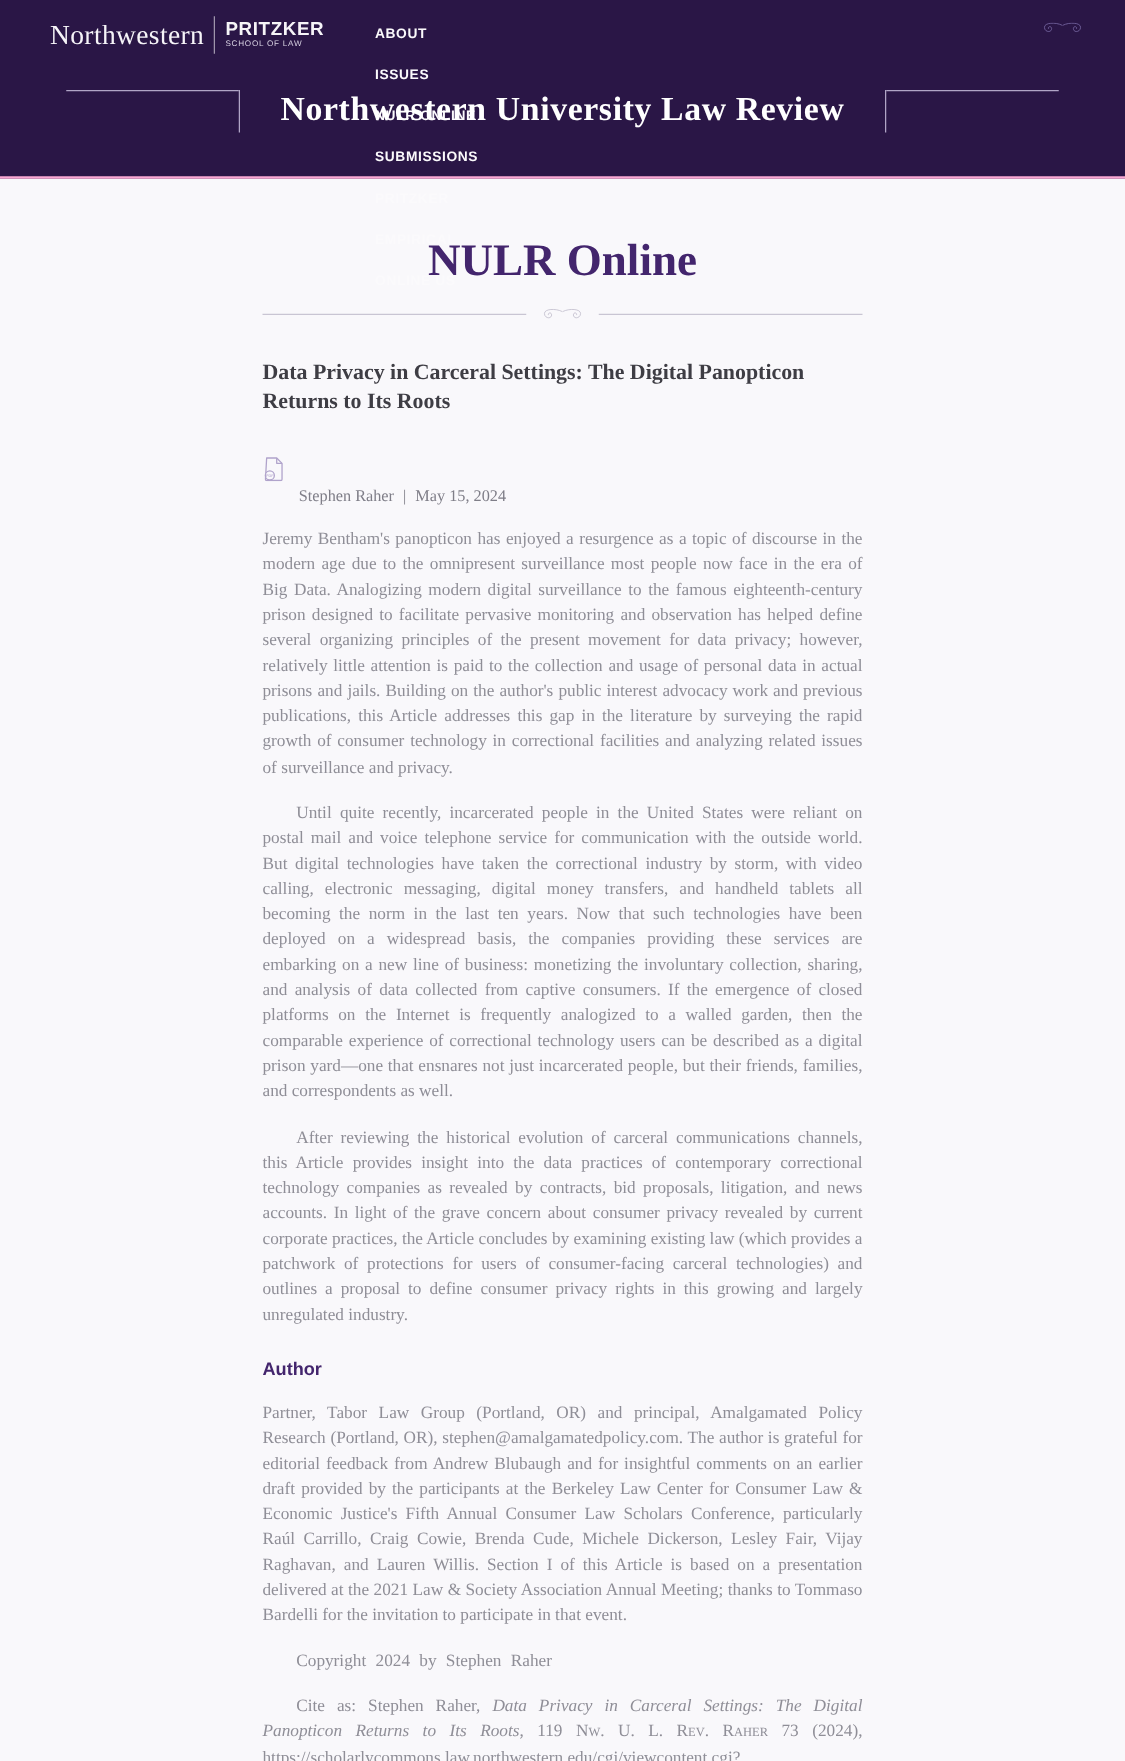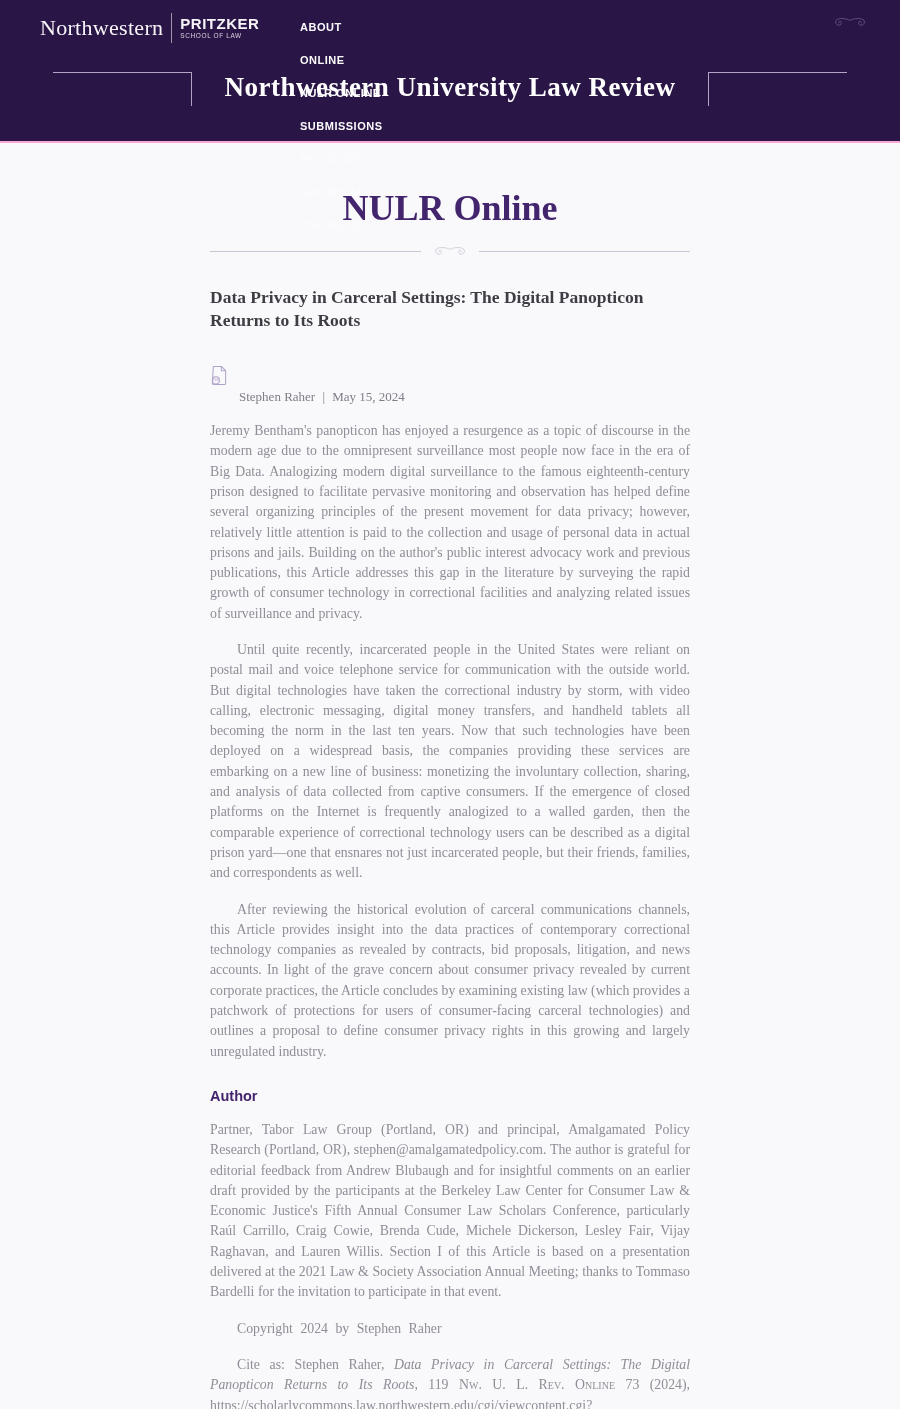--- a/index.html
+++ b/index.html
@@ -128,21 +128,21 @@
     <span class="logo-nw">Northwestern</span>
     <span class="logo-sep"></span>
     <span class="logo-pz">
       <span class="logo-pz-top">PRITZKER</span>
       <span class="logo-pz-sub">SCHOOL OF LAW</span>
     </span>
   </div>
 
   <nav class="top-nav">
     <a>ABOUT</a>
-    <a>ONLINE</a>
+    <a>ISSUES</a>
     <a>NULR ONLINE</a>
     <a>SUBMISSIONS</a>
     <a>PRITZKER</a>
     <a>EMPIRICAL</a>
     <a>ONLINE US</a>
   </nav>
 
   <span class="hdr-orn">
     <svg viewBox="0 0 80 20" fill="none" stroke="currentColor" stroke-width="1.6" stroke-linecap="round">
       <path d="M39 5 C27 -1 6 0 6 9 C6 14.5 10.5 17 14 17 C17.5 17 19.5 14.3 19.5 11.6 C19.5 9 17.6 7.4 15.5 7.9 C13.9 8.3 13 9.7 13.4 11.2"></path>
@@ -195,21 +195,21 @@
     <p class="para">Jeremy Bentham's panopticon has enjoyed a resurgence as a topic of discourse in the modern age due to the omnipresent surveillance most people now face in the era of Big Data. Analogizing modern digital surveillance to the famous eighteenth-century prison designed to facilitate pervasive monitoring and observation has helped define several organizing principles of the present movement for data privacy; however, relatively little attention is paid to the collection and usage of personal data in actual prisons and jails. Building on the author's public interest advocacy work and previous publications, this Article addresses this gap in the literature by surveying the rapid growth of consumer technology in correctional facilities and analyzing related issues of surveillance and privacy.</p>
     <p class="para indent">Until quite recently, incarcerated people in the United States were reliant on postal mail and voice telephone service for communication with the outside world. But digital technologies have taken the correctional industry by storm, with video calling, electronic messaging, digital money transfers, and handheld tablets all becoming the norm in the last ten years. Now that such technologies have been deployed on a widespread basis, the companies providing these services are embarking on a new line of business: monetizing the involuntary collection, sharing, and analysis of data collected from captive consumers. If the emergence of closed platforms on the Internet is frequently analogized to a walled garden, then the comparable experience of correctional technology users can be described as a digital prison yard—one that ensnares not just incarcerated people, but their friends, families, and correspondents as well.</p>
     <p class="para indent">After reviewing the historical evolution of carceral communications channels, this Article provides insight into the data practices of contemporary correctional technology companies as revealed by contracts, bid proposals, litigation, and news accounts. In light of the grave concern about consumer privacy revealed by current corporate practices, the Article concludes by examining existing law (which provides a patchwork of protections for users of consumer-facing carceral technologies) and outlines a proposal to define consumer privacy rights in this growing and largely unregulated industry.</p>
 
     <h4 class="author-heading">Author</h4>
     <p class="para">Partner, Tabor Law Group (Portland, OR) and principal, Amalgamated Policy Research (Portland, OR), stephen@amalgamatedpolicy.com. The author is grateful for editorial feedback from Andrew Blubaugh and for insightful comments on an earlier draft provided by the participants at the Berkeley Law Center for Consumer Law &amp; Economic Justice's Fifth Annual Consumer Law Scholars Conference, particularly Raúl Carrillo, Craig Cowie, Brenda Cude, Michele Dickerson, Lesley Fair, Vijay Raghavan, and Lauren Willis. Section I of this Article is based on a presentation delivered at the 2021 Law &amp; Society Association Annual Meeting; thanks to Tommaso Bardelli for the invitation to participate in that event.</p>
 
     <p class="para copyright">Copyright 2024 by Stephen Raher</p>
 
     <p class="para indent cite">
-      <span>Cite as: Stephen Raher, </span><em>Data Privacy in Carceral Settings: The Digital Panopticon Returns to Its Roots</em><span>, 119 </span><span class="smallcaps">Nw. U. L. Rev. Online</span><span> 73 (2024), https://scholarlycommons.law.northwestern.edu/cgi/viewcontent.cgi?article=1342&amp;context=nulr_online.</span>
+      <span>Cite as: Stephen Raher, </span><em>Data Privacy in Carceral Settings: The Digital Panopticon Returns to Its Roots</em><span>, 119 </span><span class="smallcaps">Nw. U. L. Rev. Raher</span><span> 73 (2024), https://scholarlycommons.law.northwestern.edu/cgi/viewcontent.cgi?article=1342&amp;context=nulr_online.</span>
     </p>
   </article>
 </main>
 
 <footer class="site-footer">
   
 
   
 </footer>
 

